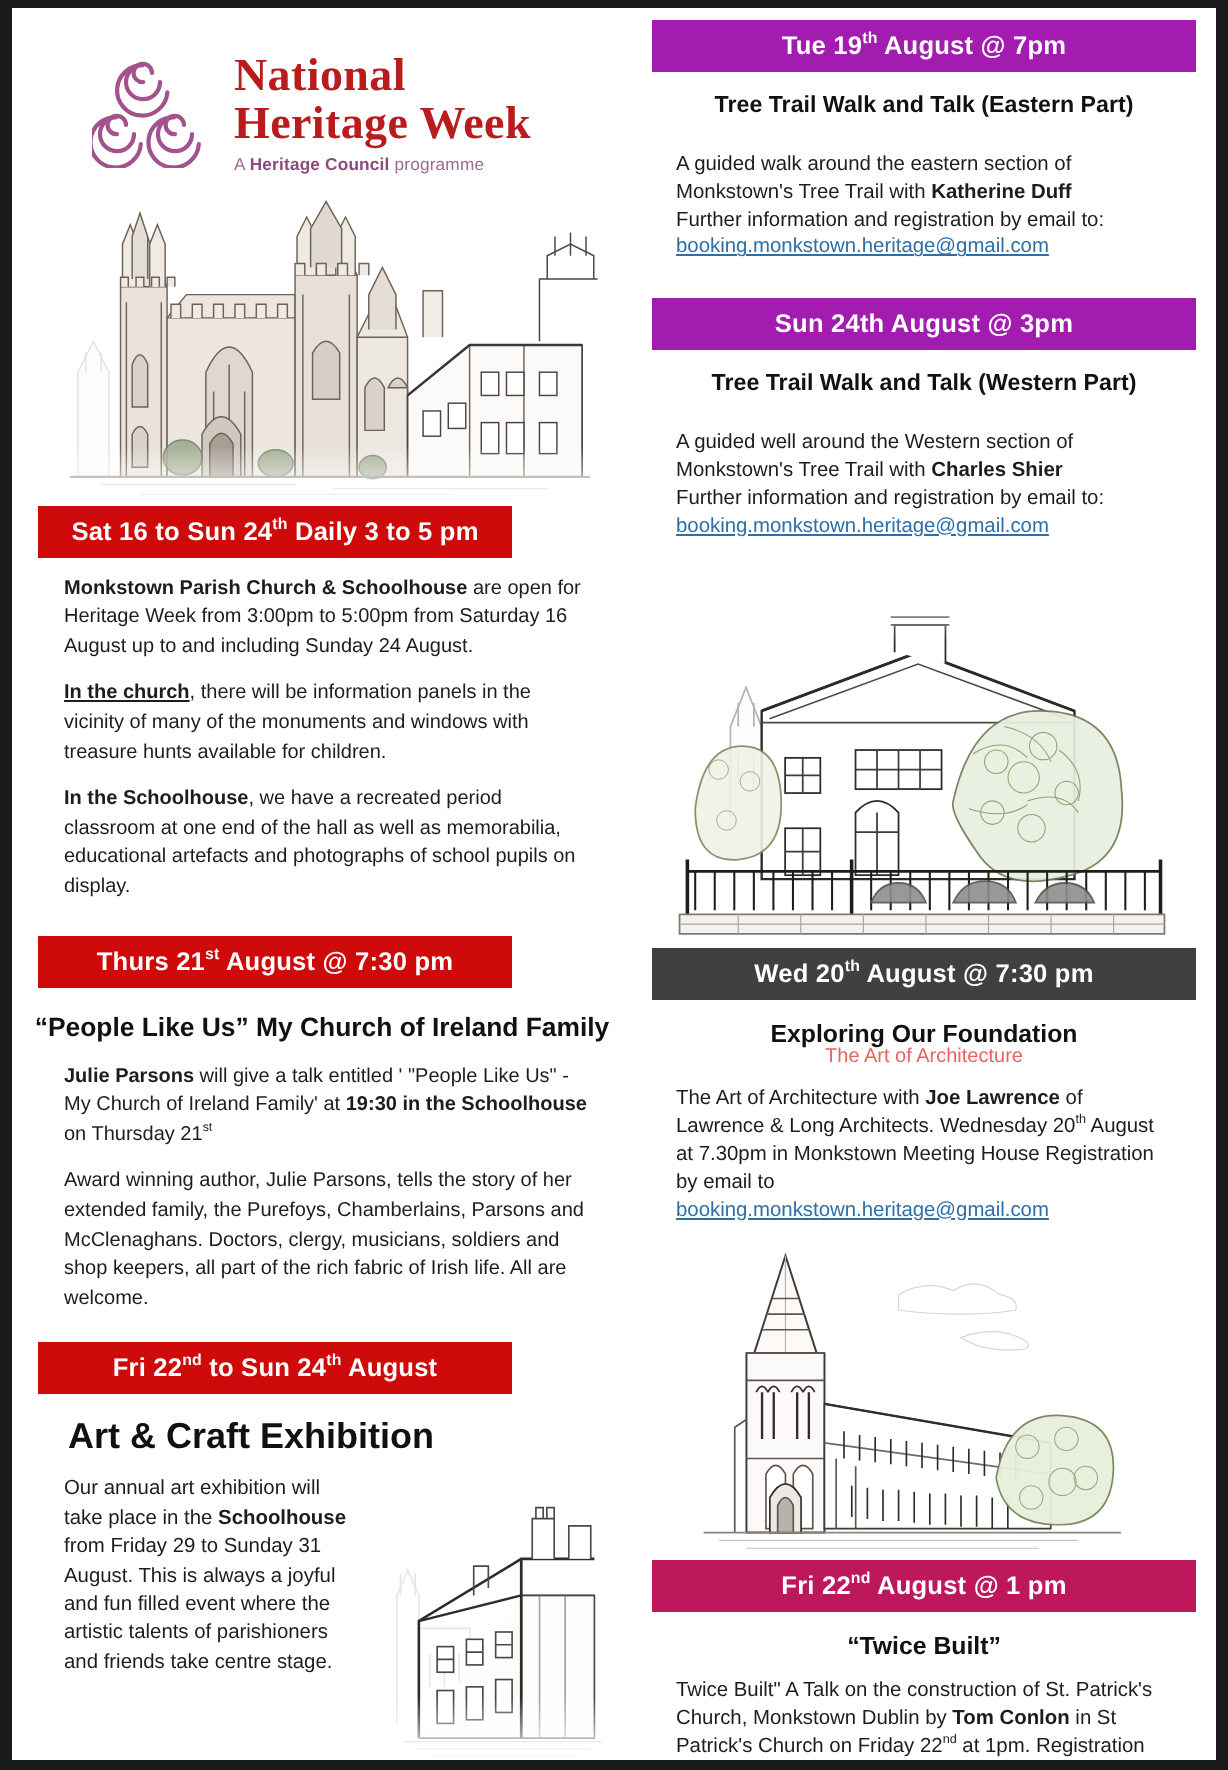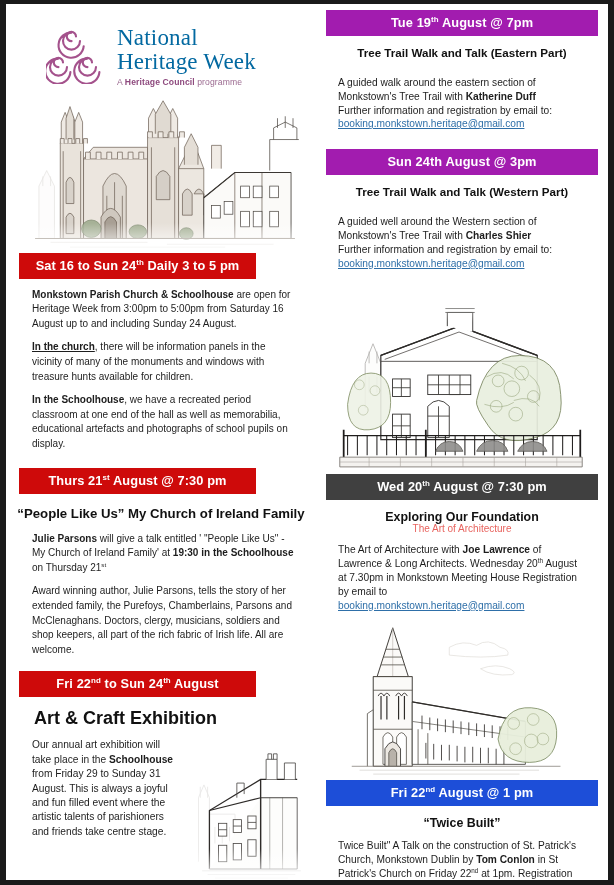--- a/index.html
+++ b/index.html
@@ -15,34 +15,34 @@
   .col-right{flex:1 1 auto;position:relative;}
 
   
   .bar{
     color:#fff;text-align:center;font-weight:bold;
     letter-spacing:.1px;box-sizing:border-box;
   }
   .bar-red{background:#CE0A0A;}
   .bar-blue{background:#a21caf;}
   .bar-green{background:#404040;}
-  .bar-black{background:#1d4ed8;}
+  .bar-black{background:#be185d;}
 
   .bar-L{margin:0 60px 0 13px;padding:5px 4px 6px;font-size:12.8px;}
   .bar-R{margin:0 10px 0 10px;padding:5px 4px 6px;font-size:12.8px;}
 
   sup{font-size:.62em;vertical-align:super;line-height:0;}
 
   
   .logo-wrap{display:flex;align-items:center;padding:22px 0 0 40px;}
   .logo-mark{flex:0 0 auto;margin-right:9px;}
   .logo-text{line-height:1;}
   .logo-l1,.logo-l2{
-    font-family:"Liberation Serif",serif;color:#0369a1;
-    font-size:23px;font-weight:normal;letter-spacing:.2px;
+    font-family:"Liberation Serif",serif;color:#b91c1c;
+    font-size:23px;font-weight:bold;letter-spacing:.2px;
   }
   .logo-l2{margin-top:1px;}
   .logo-sub{font-size:8.6px;color:#9B6A90;margin-top:5px;letter-spacing:.1px;}
   .logo-sub b{color:#8E4A7E;}
 
   
   .body-L{padding:9px 22px 0 26px;}
   .body-R{padding:8px 26px 0 22px;}
   .body-L p,.body-R p{
     margin:0 0 9px 0;font-size:10px;line-height:14.6px;color:#1d1d1d;

